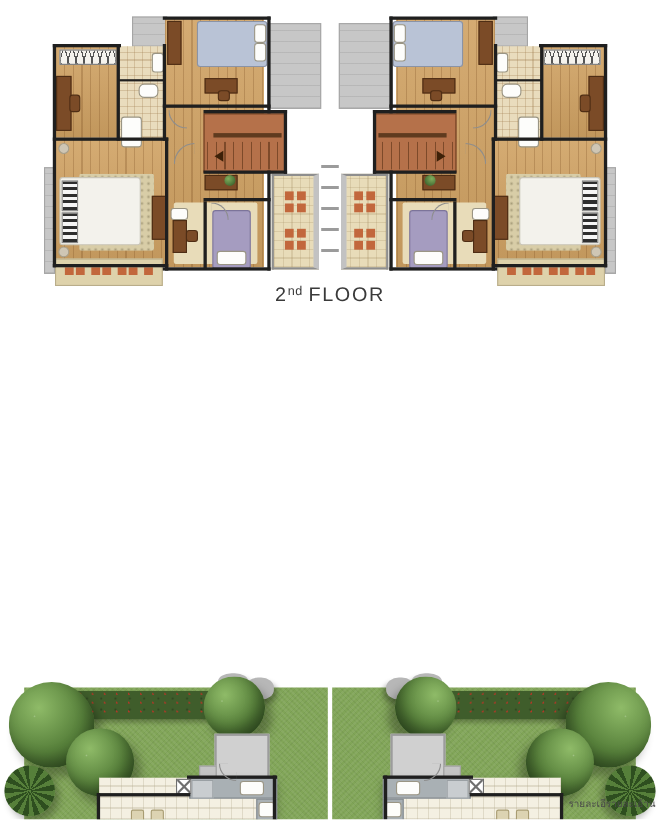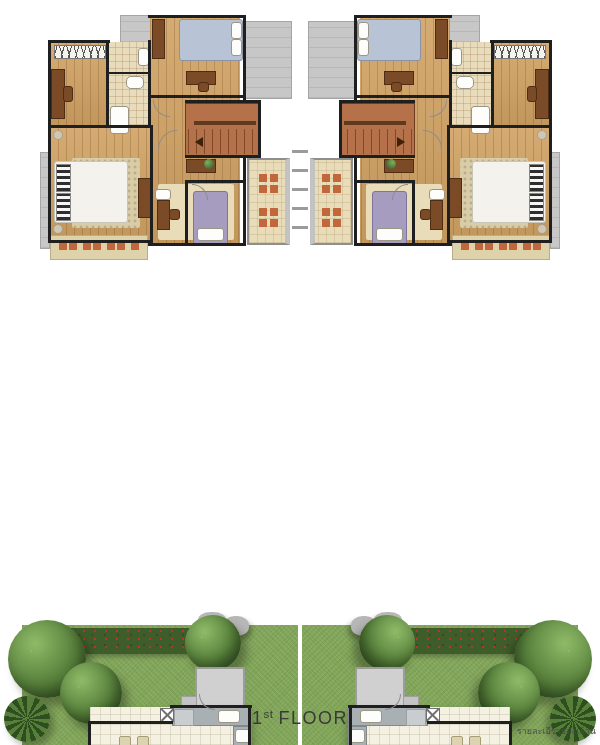--- a/index.html
+++ b/index.html
@@ -235,20 +235,23 @@
       <div class="abs wall" style="left:2px;top:113px;width:105px;height:3px"></div>
       <div class="abs wall" style="left:102px;top:83px;width:98px;height:3px"></div>
 
       <div class="abs arc" style="left:107px;top:88px;width:16px;height:16px"></div>
       <div class="abs arc" style="left:112px;top:118px;width:18px;height:18px;transform:rotate(90deg)"></div>
       <div class="abs arc" style="left:146px;top:172px;width:15px;height:15px;transform:rotate(180deg)"></div>
     </div>
 
     <div class="abs" style="left:292px;top:150px;width:16px;height:80px;background:repeating-linear-gradient(180deg,#9b9b9b 0 3px,transparent 3px 19px)"></div>
 
+    <div class="floor-label" style="top:258px">
+      <span>2</span><sup>nd</sup><span class="word">FLOOR</span>
+    </div>
   </section>
 
   <section class="abs" style="left:0;top:300px;width:600px;height:445px">
 
     <div class="lot1f" id="lot1f-left" style="left:20px">
       <div class="abs lawn" style="left:2px;top:15px;width:276px;height:367px"></div>
 
       <div class="abs hedge" style="left:38px;top:18px;width:148px;height:26px"></div>
       <div class="abs rock" style="left:178px;top:2px;width:28px;height:18px"></div>
       <div class="abs rock" style="left:203px;top:6px;width:26px;height:20px"></div>
@@ -309,20 +312,17 @@
 
       <div class="abs wall" style="left:150px;top:95px;width:82px;height:3px"></div>
       <div class="abs wall" style="left:68px;top:111px;width:85px;height:3px"></div>
       <div class="abs wall" style="left:68px;top:111px;width:3px;height:147px"></div>
       <div class="abs wall" style="left:228px;top:95px;width:3px;height:76px"></div>
 
       <div class="abs arc" style="left:179px;top:84px;width:15px;height:15px"></div>
 
     </div>
 
-    <div class="floor-label" style="top:408px">
-      <span>1</span><sup>st</sup><span class="word">FLOOR</span>
-    </div>
   </section>
 
   <div class="watermark">รายละเอีรายละเอ้าน</div>
 
 </div>
 
 </body></html>

